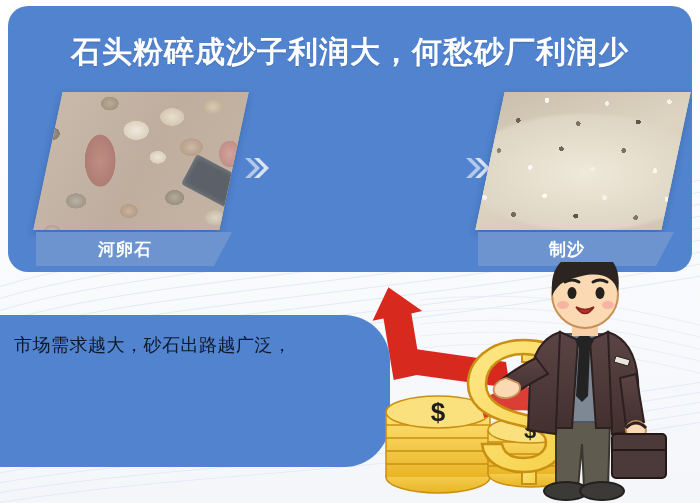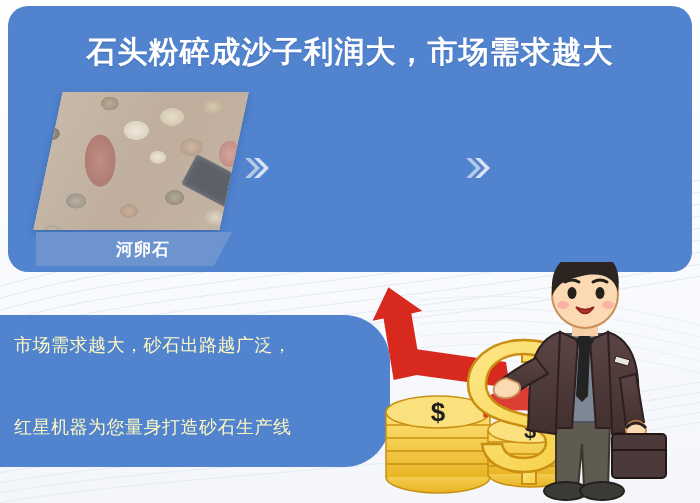--- a/index.html
+++ b/index.html
@@ -146,38 +146,37 @@
   .card-label{
     position:absolute;left:0;top:140px;width:196px;height:34px;
     background:#6d94cf;
     clip-path:polygon(0 0,196px 0,178px 34px,0 34px);
   }
   .card-label .lbl-text{
     position:absolute;left:0;top:0;width:178px;height:34px;
     display:flex;align-items:center;justify-content:center;
     color:#ffffff;font-size:17px;font-weight:bold;letter-spacing:1px;
     white-space:nowrap;
-    padding-left:18px;
   }
 
   .chev{
     position:absolute;top:62px;width:26px;height:28px;
   }
   .chev.a1{left:236px;}
   .chev.a2{left:457px;}
 
   
   .info-panel{
     position:absolute;left:-30px;top:315px;width:420px;height:152px;
     background:#5183ce;
     border-radius:0 46px 46px 0;
   }
   .info-line{
     position:absolute;left:44px;
-    color:#fef9c3;font-size:18px;font-weight:500;
+    color:#0f172a;font-size:18px;font-weight:500;
     white-space:nowrap;letter-spacing:.5px;
   }
   .info-line.l1{top:18px;}
   .info-line.l2{top:51px;}
   .info-line.l3{top:100px;}
 
   
   .illustration{position:absolute;left:360px;top:262px;width:340px;height:241px;}
   .illustration svg{position:absolute;left:0;top:0;}
 </style>
@@ -217,21 +216,21 @@
         <path d="M420 300 C 520 290, 600 300, 720 330"></path>
         <path d="M420 312 C 520 302, 600 312, 720 342"></path>
         <path d="M420 324 C 520 314, 600 324, 720 354"></path>
         <path d="M420 336 C 520 326, 600 336, 720 366"></path>
         <path d="M420 348 C 520 338, 600 348, 720 378"></path>
       </g>
     </svg>
   </div>
 
   <div class="hero-panel">
-    <div class="hero-title">石头粉碎成沙子利润大，市场需求越大</div>
+    <div class="hero-title">石头粉碎成沙子利润大，何愁砂厂利润少</div>
 
     <div class="cards">
 
       <div class="card c1">
         <div class="photo-wrap">
           <div class="photo pebbles"></div>
         </div>
         <div class="card-label">
           <span class="lbl-text">河卵石</span>
         </div>
@@ -245,27 +244,34 @@
       </div>
 
 
       <div class="chev a2">
         <svg width="26" height="28" viewBox="0 0 26 28" xmlns="http://www.w3.org/2000/svg" aria-hidden="true">
           <path d="M1 4 L11 14 L1 24 L6 24 L16 14 L6 4 Z" fill="#b9cce8" opacity="0.95"></path>
           <path d="M10 4 L20 14 L10 24 L15 24 L25 14 L15 4 Z" fill="#dfe9f7" opacity="0.95"></path>
         </svg>
       </div>
 
+      <div class="card c3">
+        <div class="photo-wrap">
+          <div class="photo sand"></div>
+        </div>
+        <div class="card-label">
+          <span class="lbl-text">制沙</span>
+        </div>
+      </div>
 
     </div>
   </div>
 
   <div class="info-panel">
     <div class="info-line l1">市场需求越大，砂石出路越广泛，</div>
-    <div class="info-line l3">红星机器为您量身打造砂石生产线</div>
   </div>
 
   <div class="illustration">
     <svg width="340" height="241" viewBox="0 0 340 241" xmlns="http://www.w3.org/2000/svg" aria-hidden="true">
       <defs>
         <linearGradient id="gold" x1="0" y1="0" x2="1" y2="1">
           <stop offset="0" stop-color="#ffe88a"></stop>
           <stop offset="45" stop-color="#f5cf43"></stop>
           <stop offset="1" stop-color="#e0a81f"></stop>
         </linearGradient>

